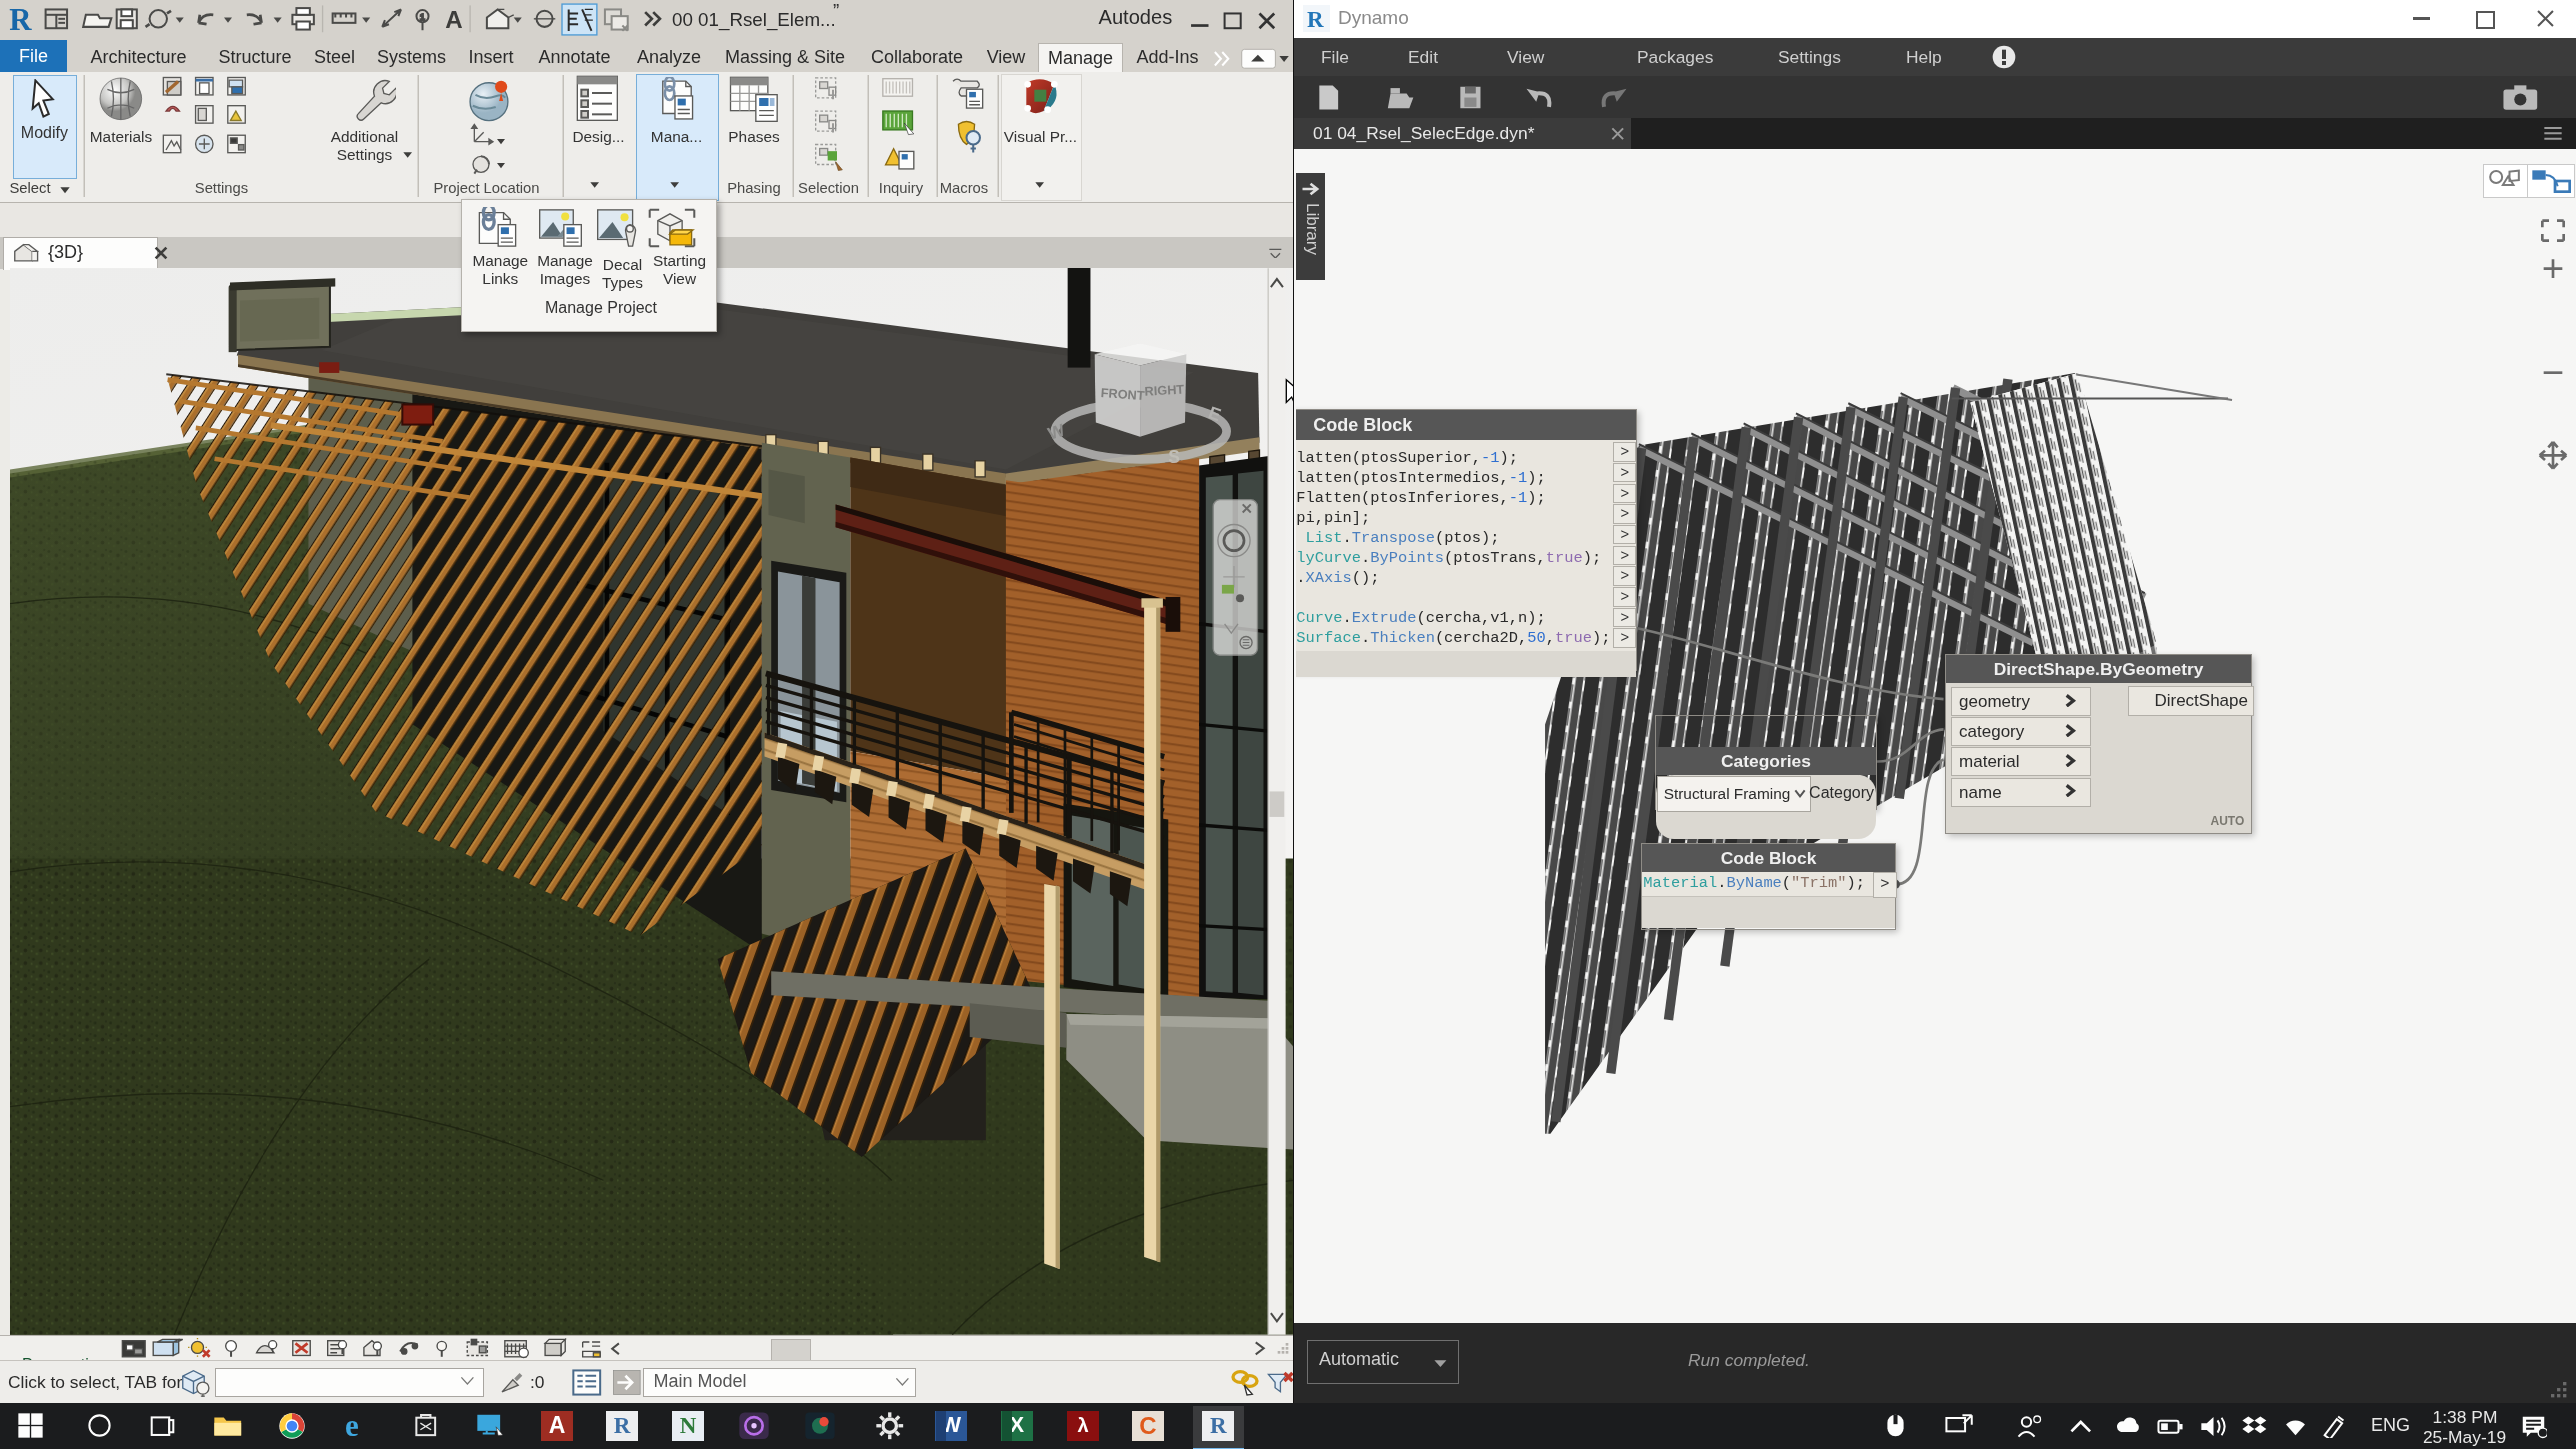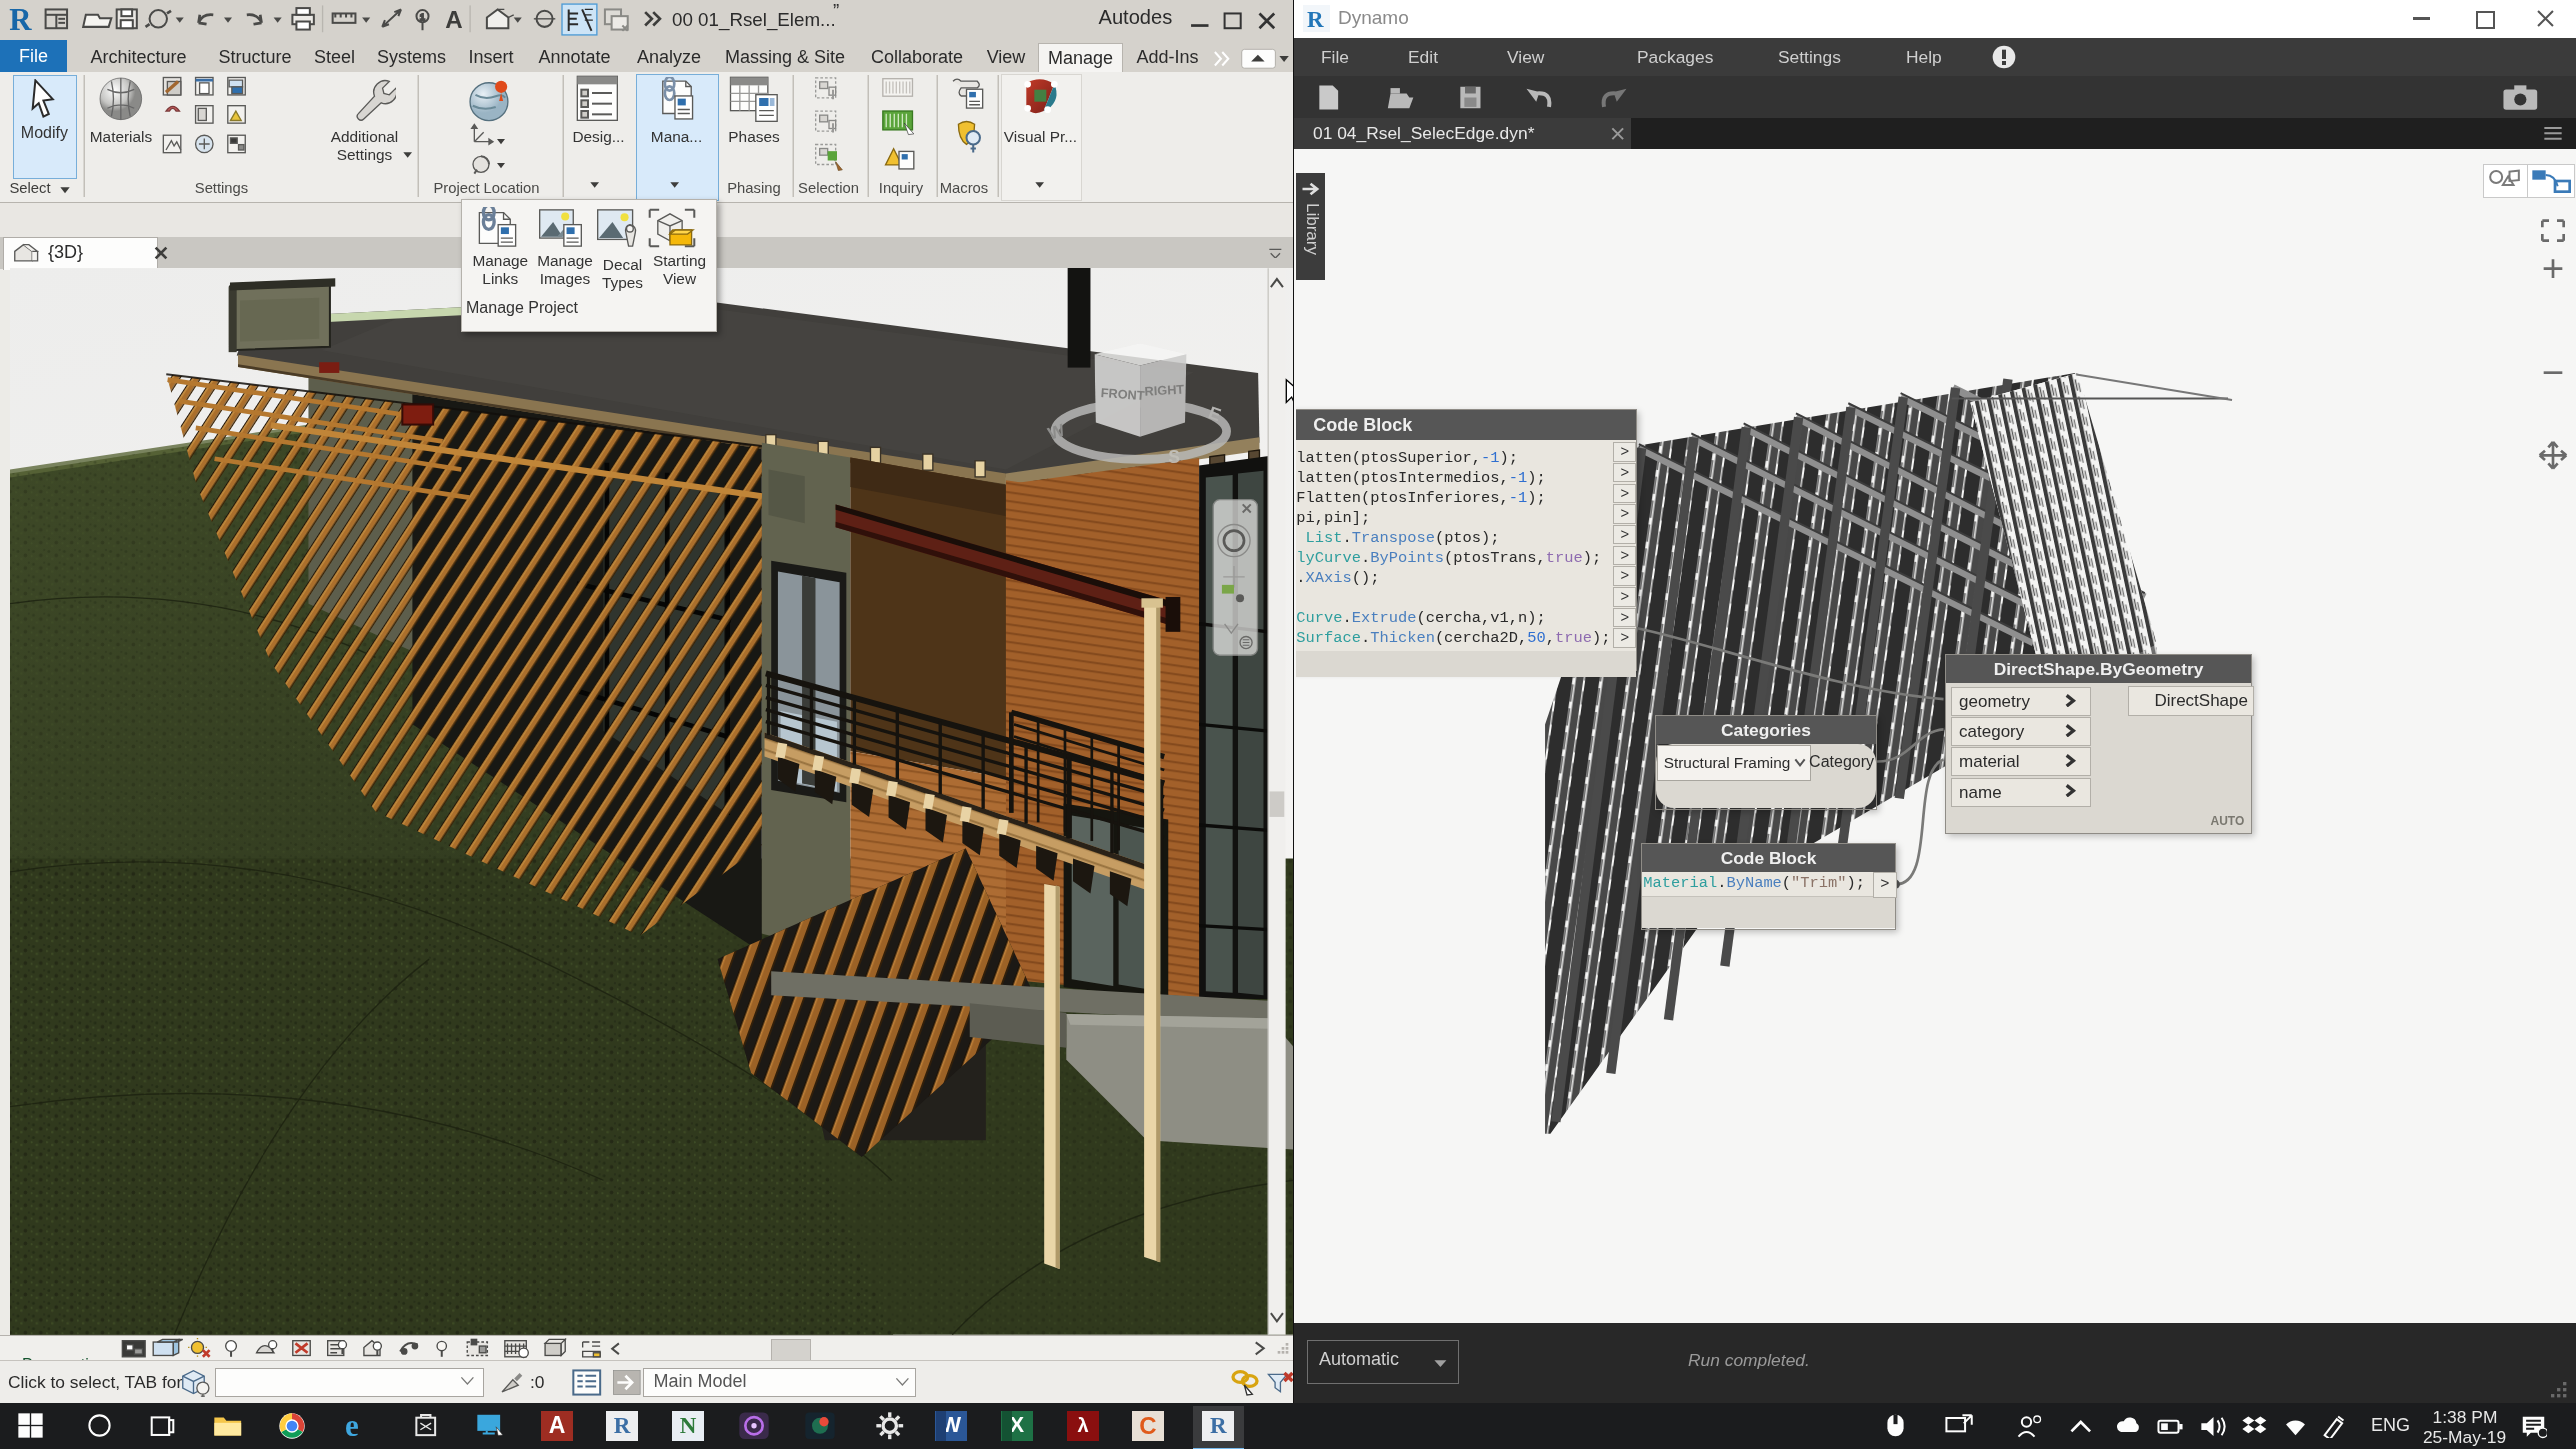--- a/index.html
+++ b/index.html
@@ -799,21 +799,21 @@
       </svg>
       <div class="abs" style="left:127px;top:56px;width:67px;text-align:center;font-size:15.4px;line-height:18px;color:#333;">Decal<br>Types</div>
       <svg class="abs" style="left:185px;top:6.7px" width="50" height="42" viewBox="0 0 74 62">
         <path d="M4 4 h14 M4 4 v12 M56 4 h14 M70 4 v12 M4 46 v12 M4 58 h14 M70 46 v12 M56 58 h14" stroke="#5a5a58" stroke-width="3" fill="none"></path>
         <path d="M16 20 L34 10 L52 20 L52 40 L34 50 L16 40Z" fill="#f0efec" stroke="#5a5a58" stroke-width="2"></path>
         <path d="M16 20 L34 28 L52 20 M34 28 V50" fill="none" stroke="#5a5a58" stroke-width="2"></path>
         <path d="M38 34 h28 v22 h-32 v-18 l4 -4z" fill="#f5b80a" stroke="#8a6a10" stroke-width="2"></path>
         <path d="M34 40 l8 -6 h26 l-8 6z" fill="#ffd54a" stroke="#8a6a10" stroke-width="2"></path>
       </svg>
       <div class="abs" style="left:184px;top:52px;width:67px;text-align:center;font-size:15.4px;line-height:18px;color:#333;">Starting<br>View</div>
-      <div class="abs" style="left:4px;top:99px;width:254px;text-align:left;font-size:16px;color:#333;">Manage Project</div>
+      <div class="abs" style="left:12px;top:99px;width:254px;text-align:center;font-size:16px;color:#333;">Manage Project</div>
     </div>
   </div>
 
   <div id="dyn">
     <div id="dy-title">
       <svg class="abs" style="left:9.4px;top:5.4px" width="27" height="27" viewBox="0 0 40 40">
         <rect x="0" y="0" width="40" height="40" fill="#f2f6fa"></rect>
         <text x="6" y="33" font-size="34" font-weight="bold" fill="#2276b8" font-family="Liberation Serif,serif">R</text>
       </svg>
       <div class="abs" style="left:44px;top:7.4px;font-size:19px;color:#8a8a8a;">Dynamo</div>
@@ -960,21 +960,21 @@
          <div style="height:17.4px;margin:1.3px 0;background:#eceae4;border:0.7px solid #b2afa8;font-size:14.8px;line-height:16px;text-align:center;color:#333;">&gt;</div>
          <div style="height:17.4px;margin:1.3px 0;background:#eceae4;border:0.7px solid #b2afa8;font-size:14.8px;line-height:16px;text-align:center;color:#333;">&gt;</div>
          <div style="height:17.4px;margin:1.3px 0;background:#eceae4;border:0.7px solid #b2afa8;font-size:14.8px;line-height:16px;text-align:center;color:#333;">&gt;</div>
          <div style="height:17.4px;margin:1.3px 0;background:#eceae4;border:0.7px solid #b2afa8;font-size:14.8px;line-height:16px;text-align:center;color:#333;">&gt;</div>
          <div style="height:17.4px;margin:1.3px 0;background:#eceae4;border:0.7px solid #b2afa8;font-size:14.8px;line-height:16px;text-align:center;color:#333;">&gt;</div>
          <div style="height:17.4px;margin:1.3px 0;background:#eceae4;border:0.7px solid #b2afa8;font-size:14.8px;line-height:16px;text-align:center;color:#333;">&gt;</div>
        </div>
      </div>
 
      <div class="node" style="left:359px;top:566px;width:220px;height:93px;">
-       <div class="ntitle" style="height:28px;line-height:29.5px;font-size:17.4px;">Categories</div>
+       <div class="ntitle" style="height:28px;line-height:29.5px;font-size:17.4px;margin-top:31px;">Categories</div>
        <div class="nbody" style="height:64px;position:relative;border-radius:18px;">
          <div class="abs" style="left:1.3px;top:1.3px;width:146px;height:34px;background:#f4f2ee;border:0.7px solid #a8a59e;font-size:15.4px;line-height:34px;color:#2b2b2b;padding-left:5.4px;">Structural Framing
            <svg class="abs" style="right:4px;top:12px" width="12" height="9.4" viewBox="0 0 18 14">
                 <path d="M2 2 l7 9 l7 -9" fill="none" stroke="#555" stroke-width="3"></path>
               </svg>
          </div>
          <div class="abs" style="left:152px;top:1.3px;width:66px;height:34px;font-size:16px;line-height:34px;color:#2b2b2b;text-align:right;padding-right:4px;">Category</div>
        </div>
      </div>
 

